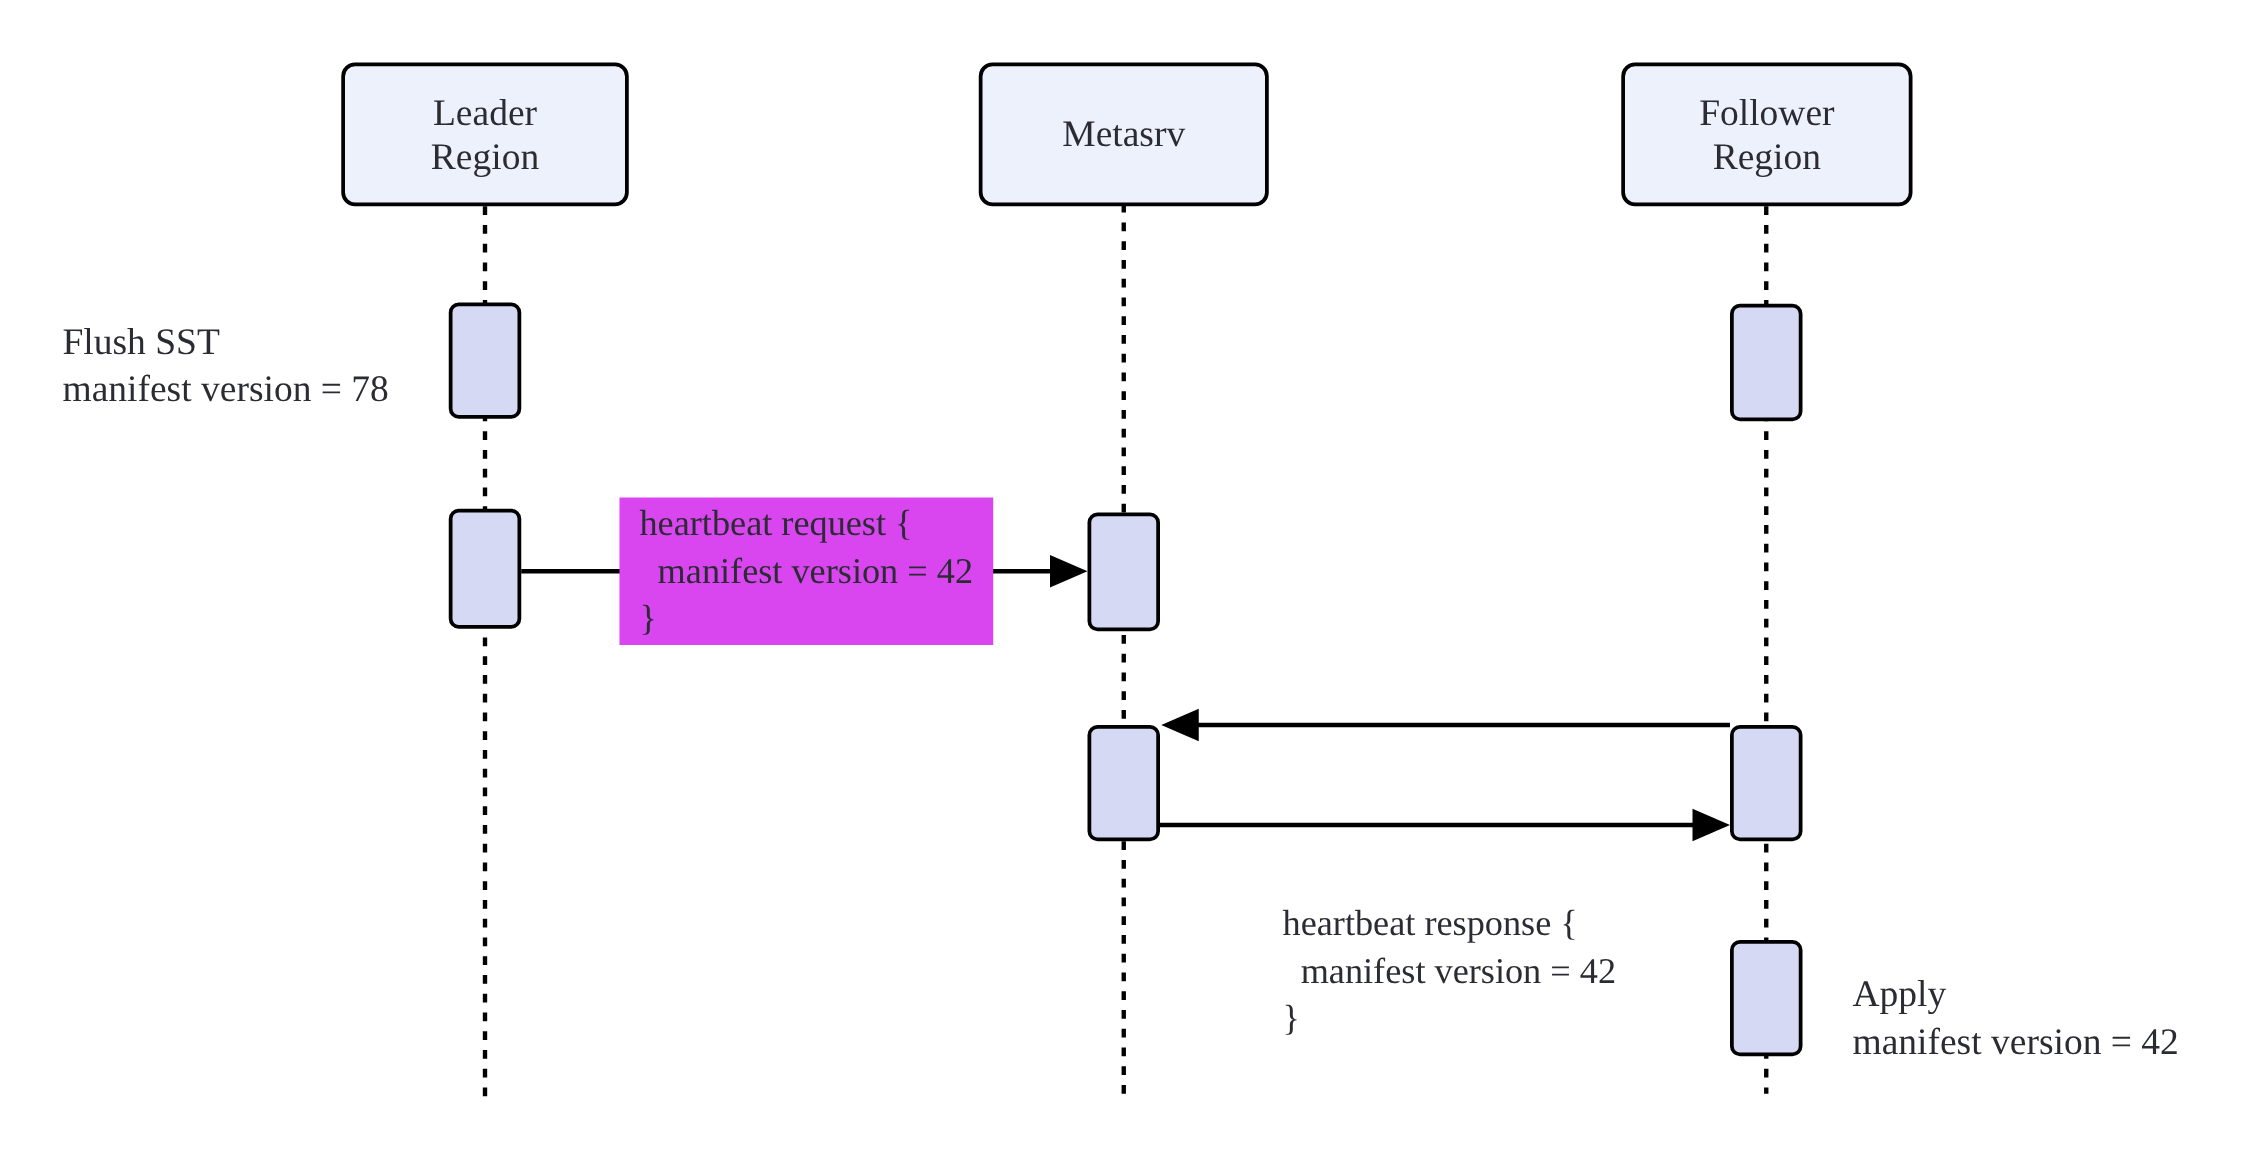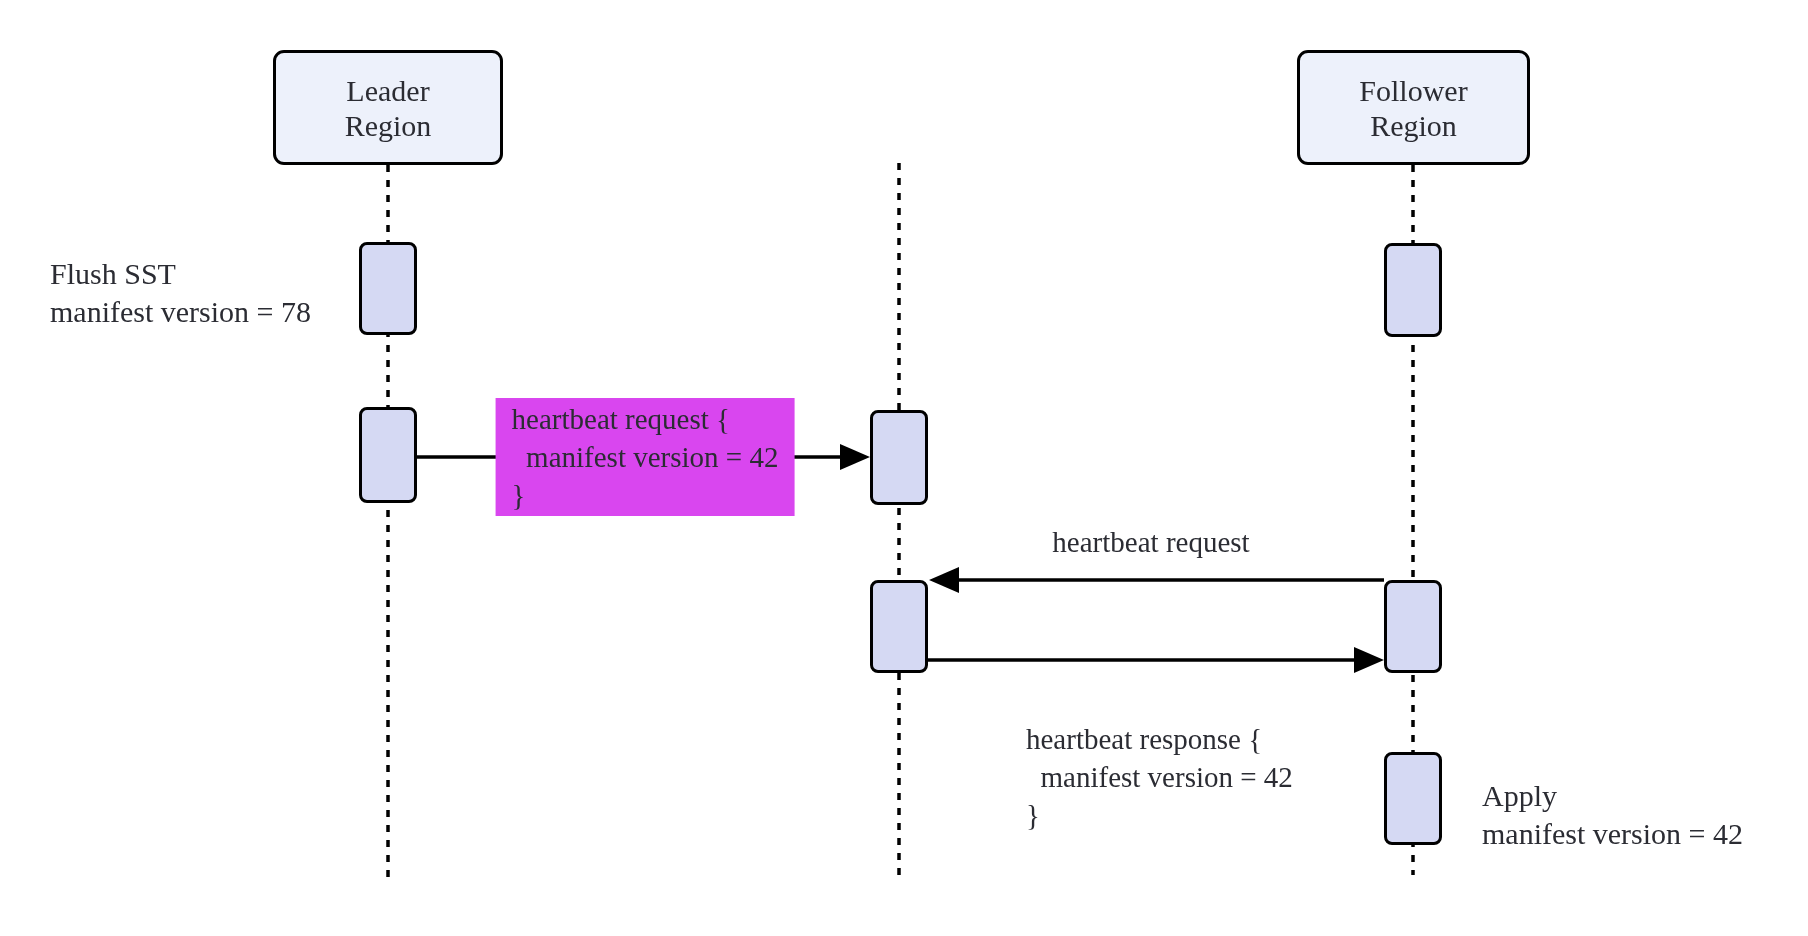--- a/index.html
+++ b/index.html
@@ -86,35 +86,35 @@
 
     <line x1="1384" y1="580" x2="954" y2="580" stroke="#000" stroke-width="3.5"></line>
     <polygon points="929,580 959,567 959,593" fill="#000"></polygon>
 
     <line x1="928" y1="660" x2="1359" y2="660" stroke="#000" stroke-width="3.5"></line>
     <polygon points="1384,660 1354,647 1354,673" fill="#000"></polygon>
   </svg>
 
   <div class="participant p-leader">Leader
 Region</div>
+  <div class="participant p-metasrv">Metasrv</div>
   <div class="participant p-follower">Follower
 Region</div>
 
   <div class="activation a-leader1"></div>
   <div class="activation a-leader2"></div>
   <div class="activation a-metasrv1"></div>
   <div class="activation a-metasrv2"></div>
   <div class="activation a-follower1"></div>
   <div class="activation a-follower2"></div>
   <div class="activation a-follower3"></div>
 
   <div class="txt msg1">heartbeat request {
   manifest version = 42
 }</div>
-  <div class="txt msg2">heartbeat request</div>
   <div class="txt msg3">heartbeat response {
   manifest version = 42
 }</div>
 
   <div class="txt note note-flush">Flush SST
 manifest version = 78</div>
   <div class="txt note note-apply">Apply
 manifest version = 42</div>
 
 </div>

